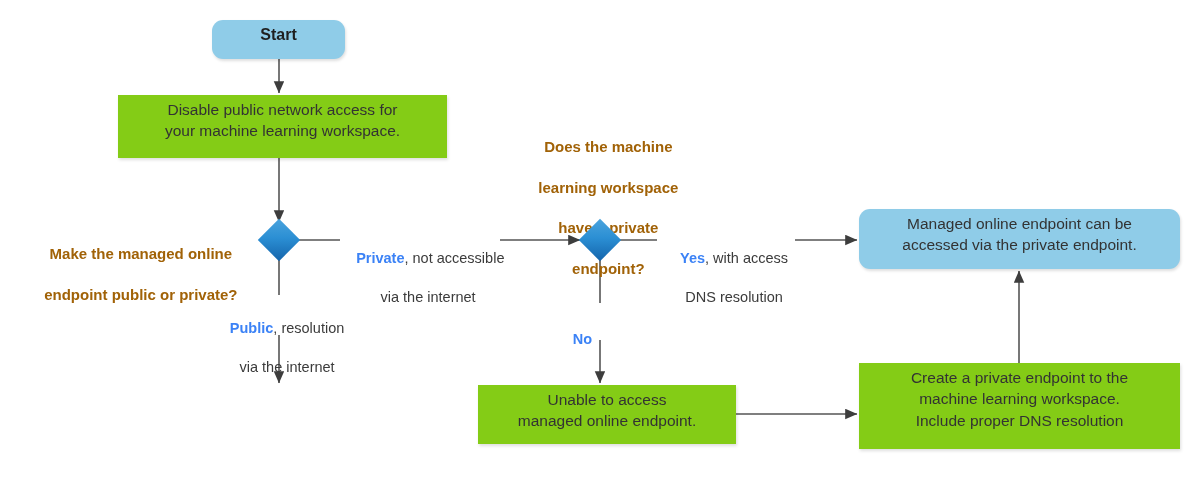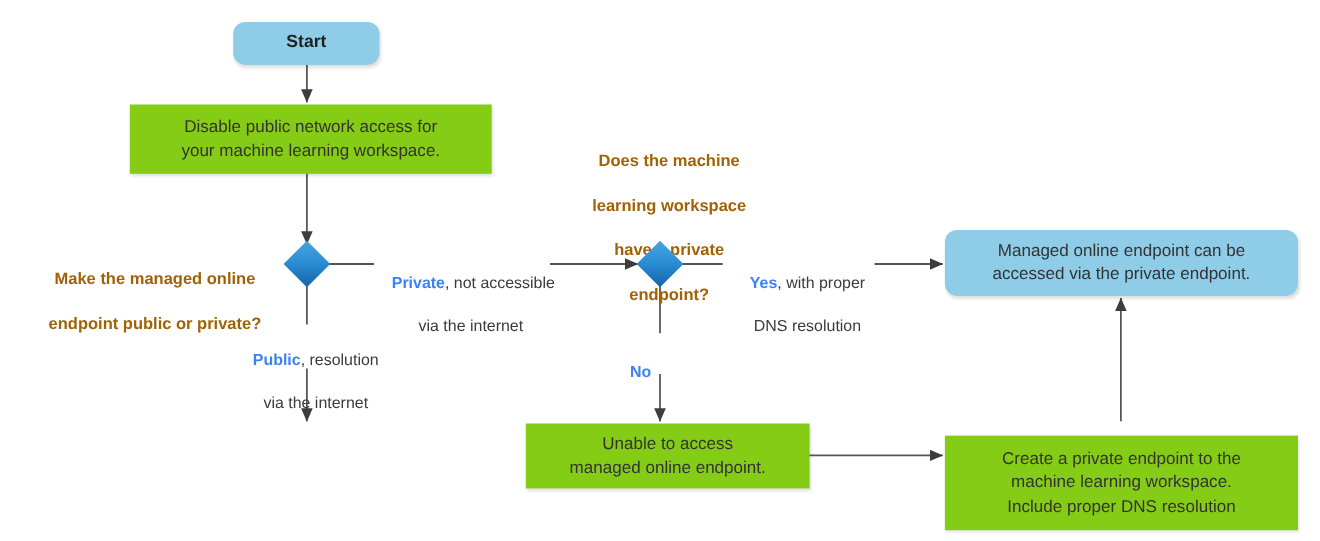--- a/index.html
+++ b/index.html
@@ -23,21 +23,20 @@
     left: 0;
     top: 0;
     width: 1200px;
     height: 492px;
     pointer-events: none;
   }
   .node {
     position: absolute;
     box-sizing: border-box;
     display: flex;
-    align-items: center;
     justify-content: center;
     text-align: center;
     color: #333333;
     font-size: 15.5px;
     line-height: 1.38;
     padding: 4px 10px;
     box-shadow: 1px 2px 3px rgba(0,0,0,0.13);
   }
   .node-blue   { background: #8FCCE8; }
   .node-green  { background: #84cc16; }
@@ -145,40 +144,40 @@
   </div>
 
 
   <div class="node node-green square" style="left:478px; top:385px; width:258px; height:59px;">
     <span>
       <span>Unable to access</span><br>
       <span>managed online endpoint.</span>
     </span>
   </div>
 
-  <div class="node node-green square" style="left:859px; top:396px; width:321px; height:86px;">
+  <div class="node node-green square" style="left:859px; top:363px; width:321px; height:86px;">
     <span>
       <span>Create a private endpoint to the</span><br>
       <span>machine learning workspace.</span><br>
       <span>Include proper DNS resolution</span>
     </span>
   </div>
 
   <div class="label center" style="left:340px; top:229px; width:160px;">
     <b>Private</b><span>, not accessible</span><br>
     <span>via the internet</span>
   </div>
 
   <div class="label center" style="left:199px; top:299px; width:160px;">
     <b>Public</b><span>, resolution</span><br>
     <span>via the internet</span>
   </div>
 
   <div class="label center" style="left:656px; top:229px; width:140px;">
-    <b>Yes</b><span>, with proper</span><br>
+    <b>Yes</b><span>, with access</span><br>
     <span>DNS resolution</span>
   </div>
 
   <div class="label right" style="left:520px; top:310px; width:72px;">
     <b>No</b>
   </div>
 
 </div>
 
 </body></html>

